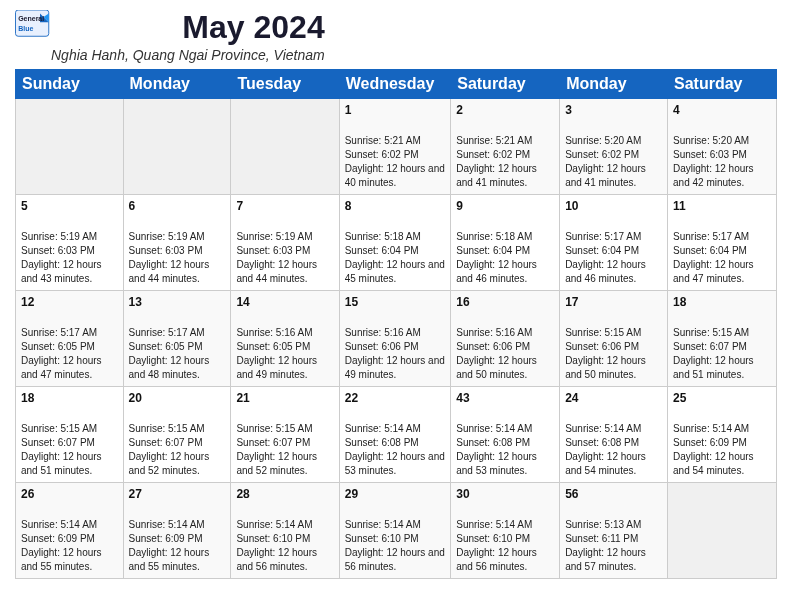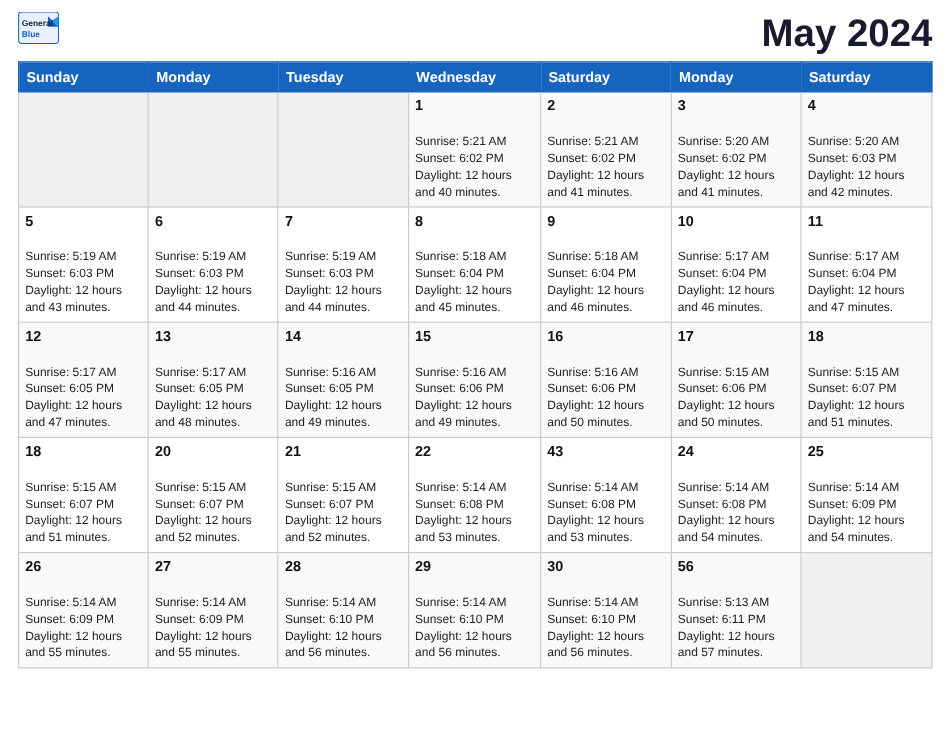--- a/index.html
+++ b/index.html
@@ -8,21 +8,20 @@
       background: #fff;
       width: 792px;
       min-height: 612px;
     }
     .page {
       width: 792px;
       padding: 10px 15px 15px 15px;
     }
     .header-top {
       display: flex;
-      justify-content: space-between;
       align-items: flex-start;
       margin-bottom: 2px;
     }
     .logo {
       display: flex;
       align-items: center;
       gap: 4px;
     }
     .logo-icon {
       width: 36px;
@@ -47,21 +46,21 @@
       width: 100%;
       border-collapse: collapse;
       margin-top: 6px;
       font-size: 11px;
     }
     .calendar thead th {
       background: #1565c0;
       color: #fff;
       text-align: left;
       padding: 5px 6px;
-      font-size: 12px;
+      font-size: 16px;
       font-weight: bold;
       border: 1px solid #1565c0;
     }
     .calendar tbody td {
       border: 1px solid #ccc;
       vertical-align: top;
       padding: 4px 5px;
       width: 113px;
       min-height: 70px;
       background: #fff;
@@ -94,20 +93,21 @@
       <svg class="logo-icon" viewBox="0 0 40 32" xmlns="http://www.w3.org/2000/svg">
         <rect x="0" y="0" width="38" height="30" rx="3" fill="#e8f0fe" stroke="#1565c0" stroke-width="1"></rect>
         <polygon points="28,4 38,14 28,14" fill="#1565c0"></polygon>
         <polygon points="32,8 38,4 38,14" fill="#2196f3"></polygon>
         <text x="3" y="13" font-size="8" font-weight="bold" fill="#1a1a2e" font-family="Arial">General</text>
         <text x="3" y="24" font-size="8" font-weight="bold" fill="#1565c0" font-family="Arial">Blue</text>
       </svg>
     </div>
     <div class="title-section">
       <div class="main-title">May 2024</div>
+      <div class="subtitle">Nghia Hanh, Quang Ngai Province, Vietnam</div>
     </div>
   </div>
 
   <table class="calendar">
     <thead>
       <tr>
         <th>Sunday</th>
         <th>Monday</th>
         <th>Tuesday</th>
         <th>Wednesday</th>

